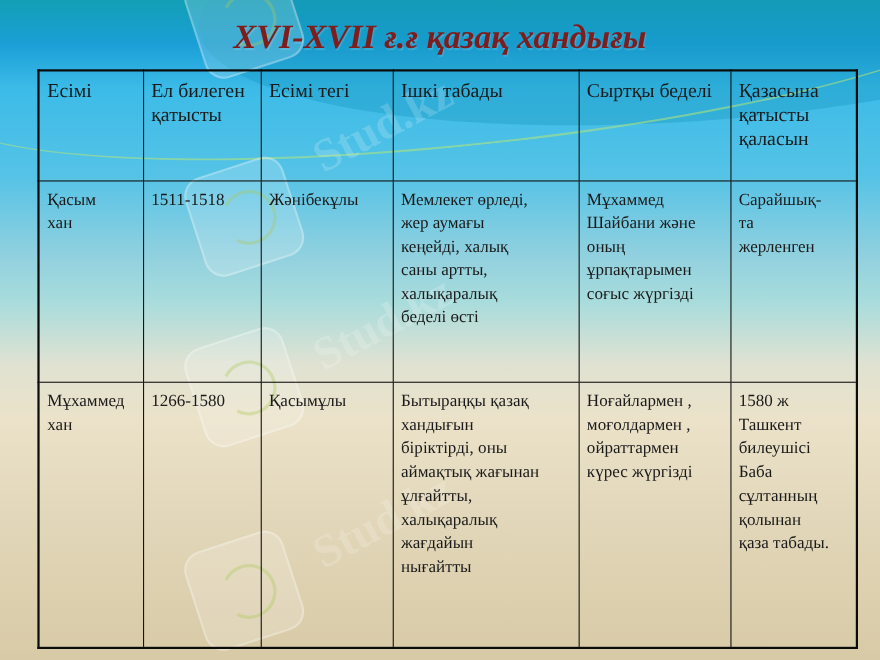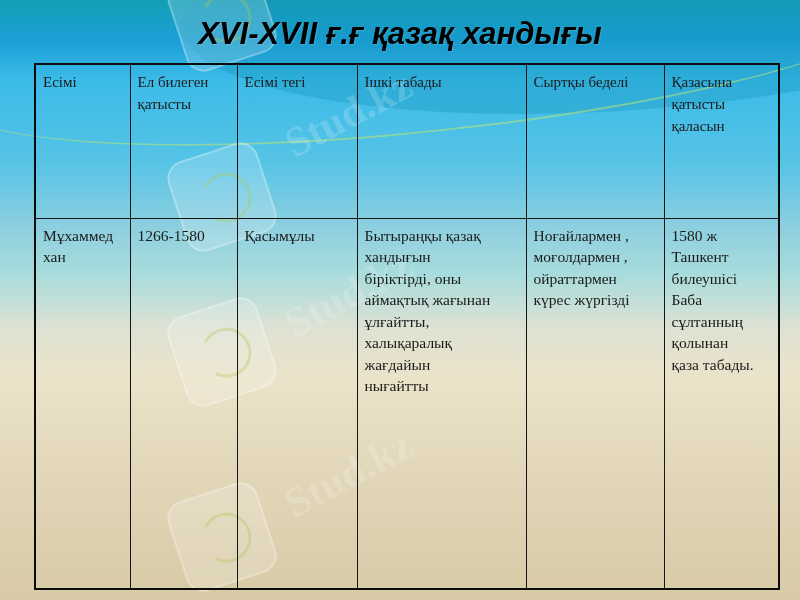--- a/index.html
+++ b/index.html
@@ -39,39 +39,39 @@
       border: 3px solid rgba(170, 200, 90, 0.35);
       border-left-color: transparent;
     }
     .watermark-text {
       position: absolute; font-family: "Liberation Serif", serif; font-weight: bold;
       font-size: 42px; color: rgba(255, 255, 255, 0.18);
       transform: rotate(-28deg); white-space: nowrap; pointer-events: none;
     }
     .title {
       position: absolute; left: 0; right: 0; top: 16px; text-align: center;
-      font-family: Liberation Sans, sans-serif; font-style: italic; font-weight: bold;
-      font-size: 31px; color: #000000; letter-spacing: 0px;
+      font-family: Liberation Serif, serif; font-style: italic; font-weight: bold;
+      font-size: 31px; color: #7f1d1d; letter-spacing: 0px;
       text-shadow: 1px 1px 1px rgba(255,255,255,0.15);
     }
     table.kh {
       position: absolute; left: 34px; top: 63px; width: 744px; height: 527px;
       border-collapse: collapse;
       border: 2px solid #0b0b0b;
       table-layout: fixed;
     }
     table.kh td {
       border: 1.5px solid #151515;
       vertical-align: top;
       padding: 6px 6px 2px 7px;
       font-family: "Liberation Serif", serif;
       font-size: 15.5px; line-height: 21.5px; color: #1a1a1a;
       white-space: pre-line;
     }
-    table.kh tr.head td { font-size: 15px; line-height: 22px; margin-left: 22px; }
+    table.kh tr.head td { font-size: 18px; line-height: 22px; margin-left: 22px; }
     col.c1 { width: 95px; }
     col.c2 { width: 107px; }
     col.c3 { width: 120px; }
     col.c4 { width: 169px; }
     col.c5 { width: 138px; }
     col.c6 { width: 115px; }
     tr.head { height: 75px; }
     tr.r1 { height: 135px; }
     tr.r2 { height: 179px; }
     tr.r3 { height: 138px; }
@@ -104,20 +104,40 @@
   </colgroup>
   <tbody>
       <tr class="head">
     <td>Есімі</td>
     <td>Ел билеген қатысты</td>
     <td>Есімі тегі</td>
     <td>Ішкі  табады</td>
     <td>Сыртқы беделі</td>
     <td>Қазасына қатысты қаласын</td>
   </tr>
+  <tr class="r1">
+    <td>Қасым
+хан</td>
+    <td>1511-1518</td>
+    <td>Жәнібекұлы</td>
+    <td>Мемлекет өрледі,
+жер аумағы
+кеңейді, халық
+саны  артты,
+халықаралық
+беделі  өсті</td>
+    <td>Мұхаммед
+Шайбани және
+оның
+ұрпақтарымен
+соғыс жүргізді</td>
+    <td>Сарайшық-
+та
+жерленген</td>
+  </tr>
   <tr class="r2">
     <td>Мұхаммед
 хан</td>
     <td>1266-1580</td>
     <td>Қасымұлы</td>
     <td>Бытыраңқы  қазақ
 хандығын
 біріктірді, оны
 аймақтық  жағынан
 ұлғайтты,

